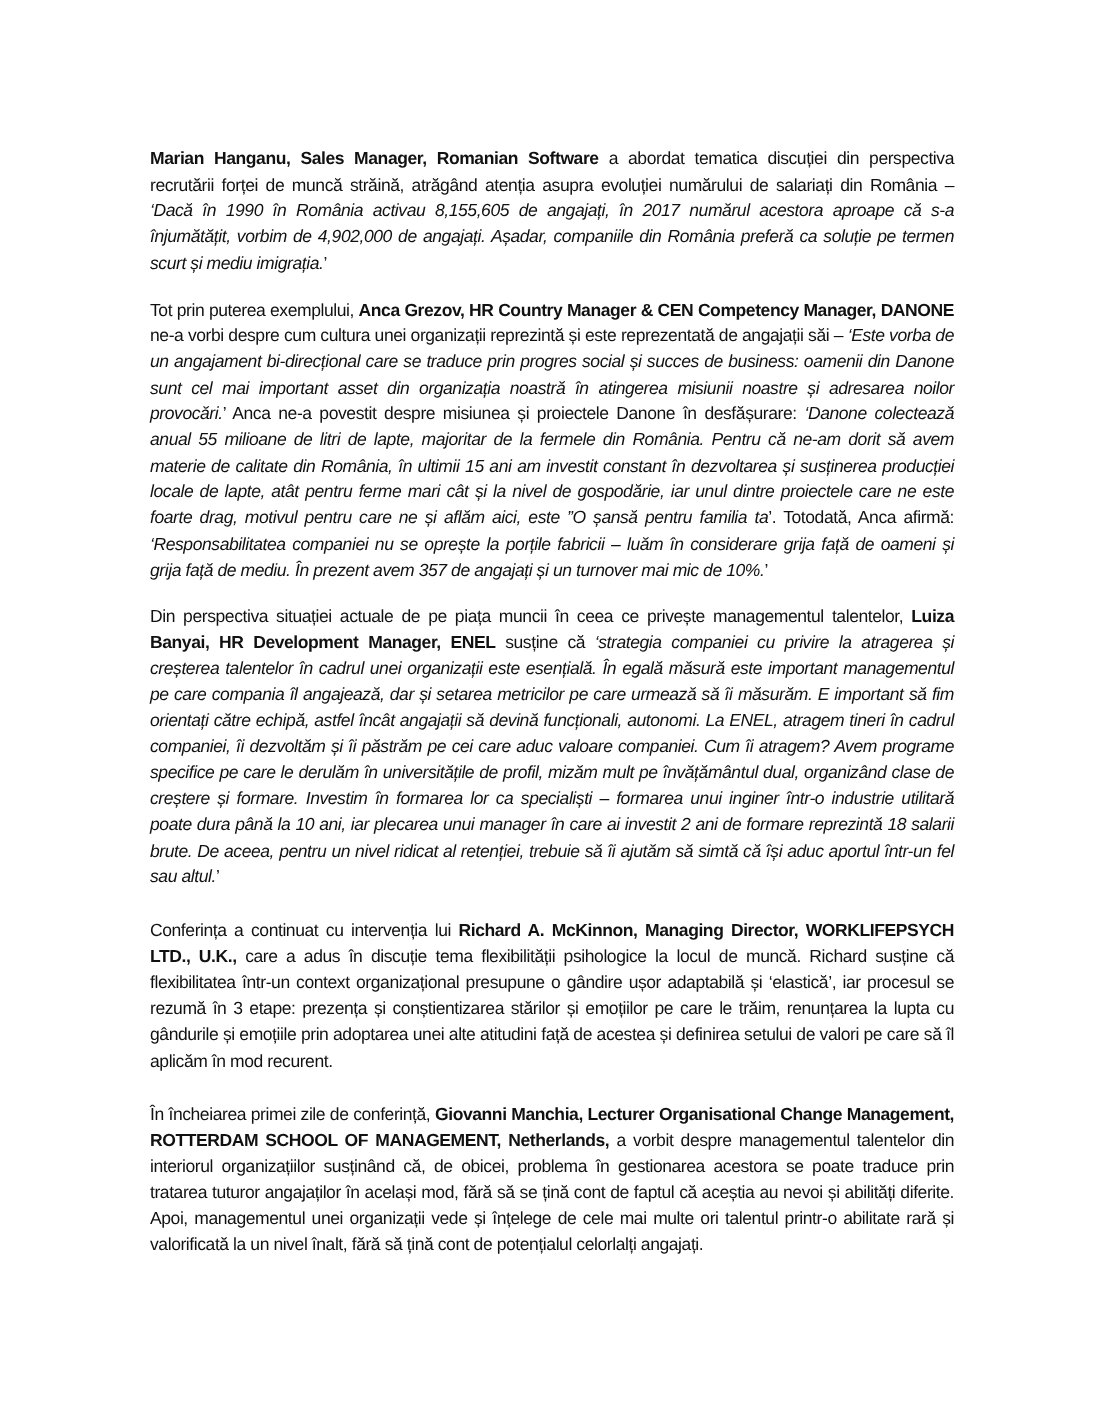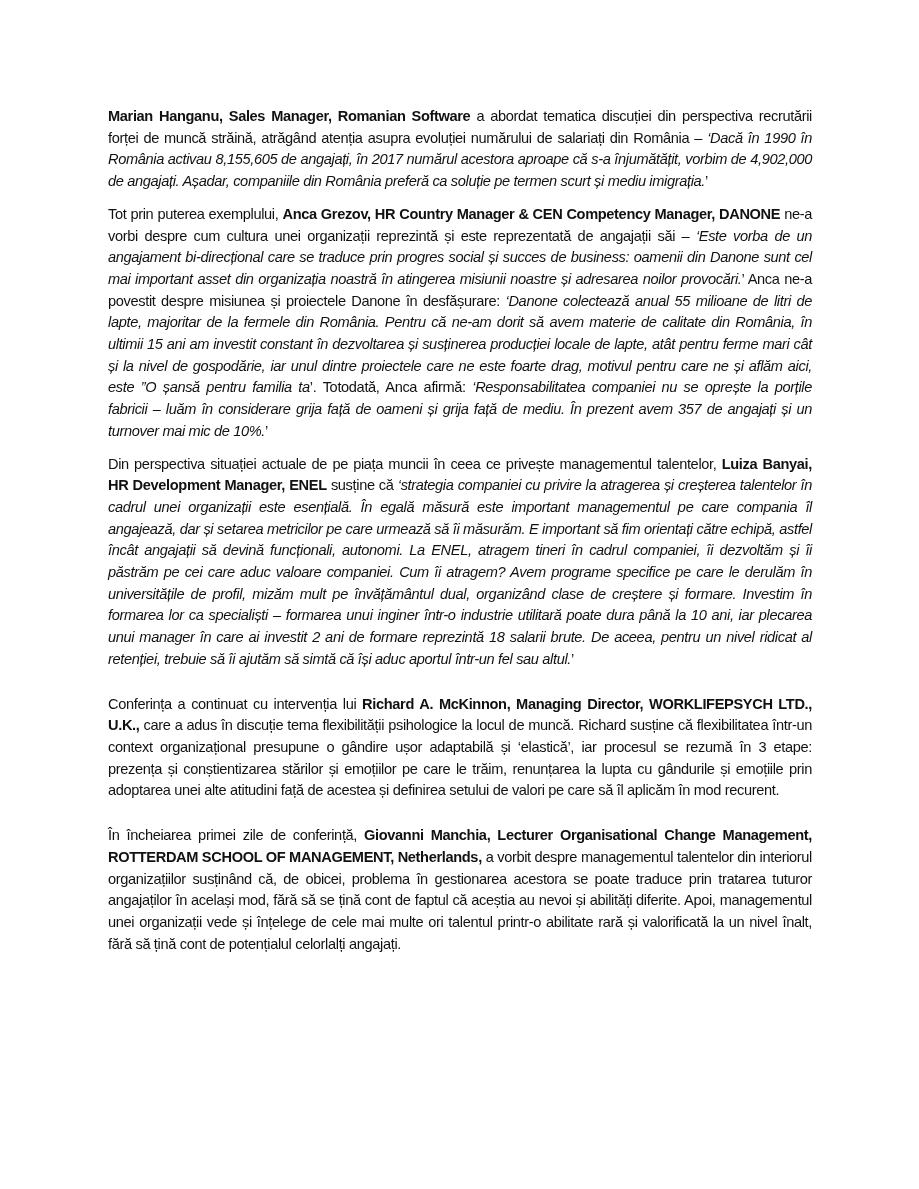--- a/index.html
+++ b/index.html
@@ -4,21 +4,21 @@
   <style>
     html, body { margin: 0; padding: 0; background: #ffffff; }
     body { width: 919px; height: 1189px; position: relative; overflow: hidden; }
     .page {
       position: absolute; left: 108px; top: 106px; width: 704px;
       font-family: "Liberation Sans", sans-serif;
       font-size: 14.6px; line-height: 21.7px; color: #111111;
       text-align: justify;
       letter-spacing: -0.35px;
     }
-    .para { margin: 0; }
+    .para { margin: 17px; }
     .gap-s { margin-bottom: 11px; }
     .gap-l { margin-bottom: 23px; }
     b { font-weight: bold; }
     i { font-style: italic; }
   </style>
 </head>
 <body>
 
 <div class="page">
 

